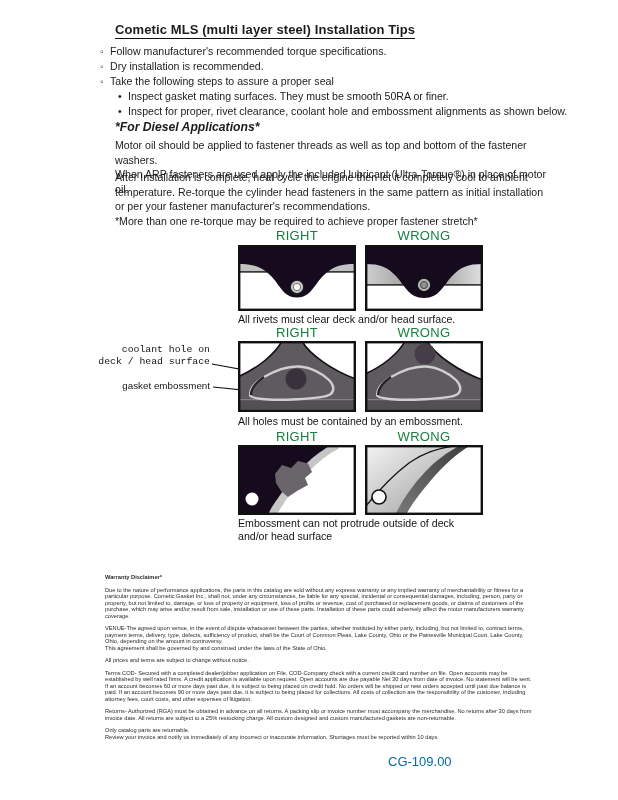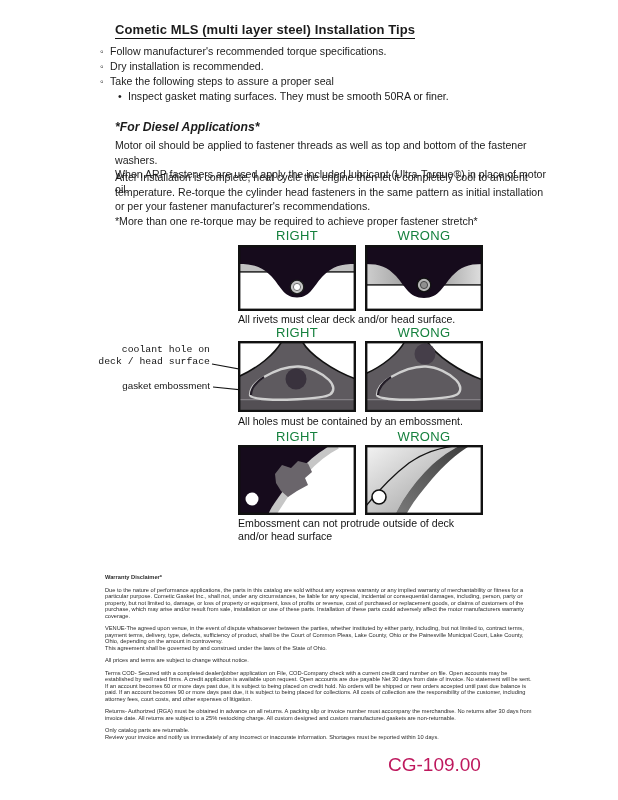--- a/index.html
+++ b/index.html
@@ -22,35 +22,36 @@
   .p1 { top:138px; }
   .p2 { top:170px; }
   .p3 { top:214px; }
   .dg-label { font-size:13px; letter-spacing:0.3px; width:118px; text-align:center; color:#15803d; }
   .dg-box { width:118px; }
   .dg-caption { font-size:10.6px; line-height:13px; color:#141414; white-space:pre-line; }
   .ann-label { font-size:9.8px; line-height:11.5px; text-align:right; width:125px; left:85px; white-space:pre-line; color:#141414; }
   .disclaimer { left:105px; top:574px; width:428px; font-size:5.7px; line-height:6.5px; color:#2a2a2a; }
   .disclaimer .dh { font-weight:bold; margin-bottom:6px; }
   .disclaimer p { margin:0 0 6px 0; white-space:pre-line; }
-  .footer-code { left:388px; top:754px; font-size:19px; color:#be185d; }
+  .footer-code { left:388px; top:754px; font-size:13px; color:#0369a1; }
   svg { display:block; }
 </style>
 </head>
 <body>
 
 <div class="page">
 
   <div class="abs title">Cometic MLS (multi layer steel) Installation Tips</div>
 
   <div class="abs bullets">
     <div class="b"><span class="marker">◦</span><span>Follow manufacturer's recommended torque specifications.</span></div>
     <div class="b"><span class="marker">◦</span><span>Dry installation is recommended.</span></div>
     <div class="b"><span class="marker">◦</span><span>Take the following steps to assure a proper seal</span></div>
     <div class="b sub"><span class="marker">•</span><span>Inspect gasket mating surfaces.  They must be smooth 50RA or finer.</span></div>
+    <div class="b sub"><span class="marker">•</span><span>Inspect for proper, rivet clearance, coolant hole and embossment alignments as shown below.</span></div>
   </div>
 
   <div class="abs sect-head">*For Diesel Applications*</div>
   <div class="abs para p1">Motor oil should be applied to fastener threads as well as top and bottom of the fastener washers.
 When ARP fasteners are used apply the included lubricant (Ultra-Torque®) in place of motor oil.</div>
   <div class="abs para p2">After Installation is complete, heat cycle the engine then let it completely cool to ambient
 temperature. Re-torque the cylinder head fasteners in the same pattern as initial installation
 or per your fastener manufacturer's recommendations.</div>
   <div class="abs para p3">*More than one re-torque may be required to achieve proper fastener stretch*</div>
 

